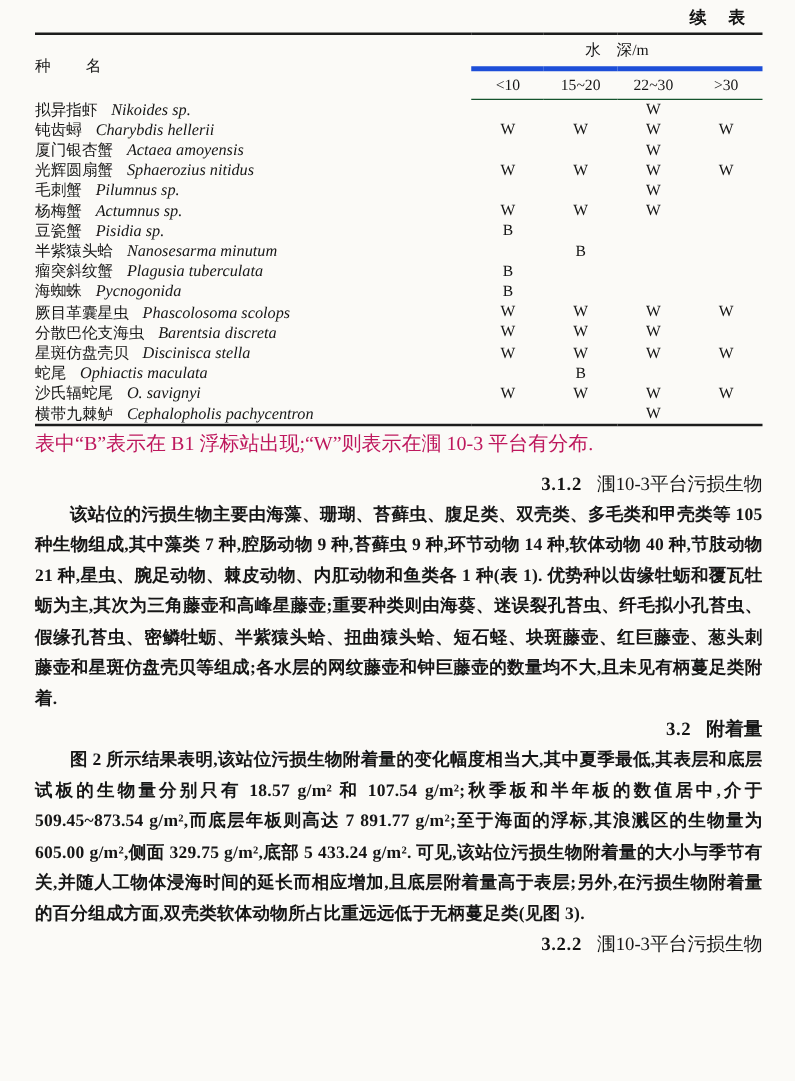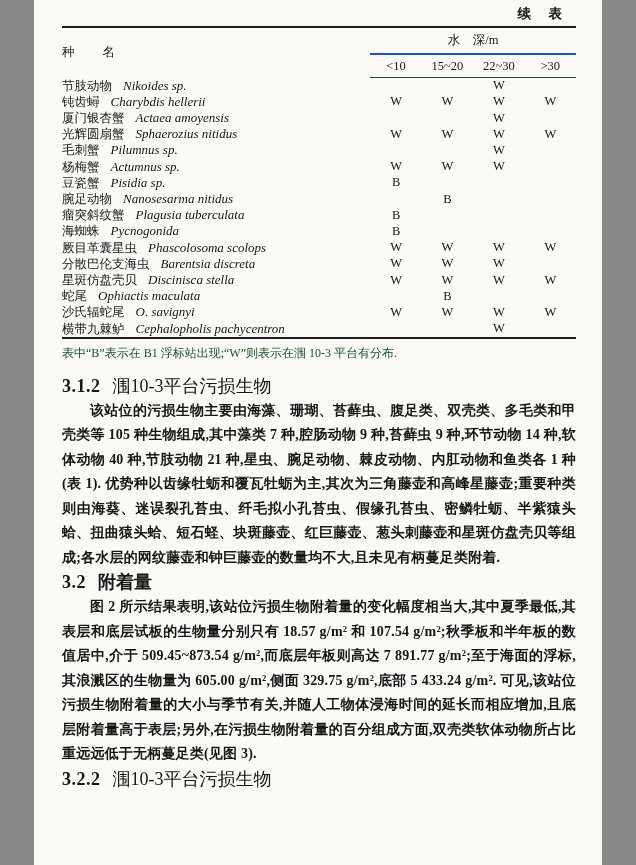--- a/index.html
+++ b/index.html
@@ -1,18 +1,18 @@
 <!DOCTYPE html>
 <html><head>
 <meta charset="utf-8">
 <style>
   html, body { margin: 0; padding: 0; background: #888; }
   .page {
     position: relative;
-    width: 568px; height: 865px;
+    width: 636px; height: 865px;
     margin: 0 auto;
     background: #fbfaf7;
     color: #161616;
     font-family: "Liberation Serif", "DejaVu Serif", serif;
     box-sizing: border-box;
     padding: 6px 26px 0 28px;
     overflow: hidden;
   }
   
   .continued {
@@ -39,21 +39,21 @@
   }
   th.sp-head {
     width: 60%;
     text-align: left;
     padding-left: 26px;
     letter-spacing: 1px;
     font-size: 13px;
     margin-left: 34px;
   }
   th.depth-head {
-    border-bottom: 2px solid #1d4ed8;
+    border-bottom: 4px solid #1d4ed8;
     text-align: center;
     height: 25px;
     font-size: 13px;
   }
   tr.subhead th {
     border-bottom: 1px solid #14532d;
     text-align: center;
     height: 22px;
     font-size: 12.5px;
   }
@@ -72,31 +72,32 @@
     padding-left: 11px;
     font-family: "Liberation Serif", "DejaVu Serif", serif;
   }
   td.mk {
     text-align: center;
     width: 10%;
     font-size: 12px;
     font-family: "Liberation Serif", serif;
   }
   .footnote {
-    font-size: 12px;
+    font-size: 16px;
     line-height: 15px;
     margin-top: 7px;
-    color: #14532d;
+    color: #be185d;
   }
   
   .bodytext { margin-top: 13px; }
   .sec {
-    font-size: 18px;
+    font-size: 15px;
     line-height: 25px;
     white-space: nowrap;
+    text-align: right;
   }
   .sec .num { font-weight: bold; letter-spacing: 0.5px; }
   .sec .title { margin-left: 12px; }
   .sec.lvl2 .title { font-weight: bold; }
   p.para {
     margin: 0;
     font-size: 14px;
     line-height: 24.5px;
     text-align: justify;
     text-indent: 2em;
@@ -119,21 +120,21 @@
       </tr>
       <tr class="subhead">
         <th>&lt;10</th>
         <th>15~20</th>
         <th>22~30</th>
         <th>&gt;30</th>
       </tr>
     </thead>
     <tbody>
       <tr>
-        <td class="sp"><span class="cn">节肢动物</span><span class="latin">Nikoides sp.</span></td>
+        <td class="sp"><span class="cn">拟异指虾</span><span class="latin">Nikoides sp.</span></td>
         <td class="mk"></td>
         <td class="mk"></td>
         <td class="mk">W</td>
         <td class="mk"></td>
       </tr>
       <tr>
         <td class="sp"><span class="cn">钝齿蟳</span><span class="latin">Charybdis hellerii</span></td>
         <td class="mk">W</td>
         <td class="mk">W</td>
         <td class="mk">W</td>
@@ -168,21 +169,21 @@
         <td class="mk"></td>
       </tr>
       <tr>
         <td class="sp"><span class="cn">豆瓷蟹</span><span class="latin">Pisidia sp.</span></td>
         <td class="mk">B</td>
         <td class="mk"></td>
         <td class="mk"></td>
         <td class="mk"></td>
       </tr>
       <tr>
-        <td class="sp"><span class="cn">腕足动物</span><span class="latin">Nanosesarma nitidus</span></td>
+        <td class="sp"><span class="cn">半紫猿头蛤</span><span class="latin">Nanosesarma minutum</span></td>
         <td class="mk"></td>
         <td class="mk">B</td>
         <td class="mk"></td>
         <td class="mk"></td>
       </tr>
       <tr>
         <td class="sp"><span class="cn">瘤突斜纹蟹</span><span class="latin">Plagusia tuberculata</span></td>
         <td class="mk">B</td>
         <td class="mk"></td>
         <td class="mk"></td>

